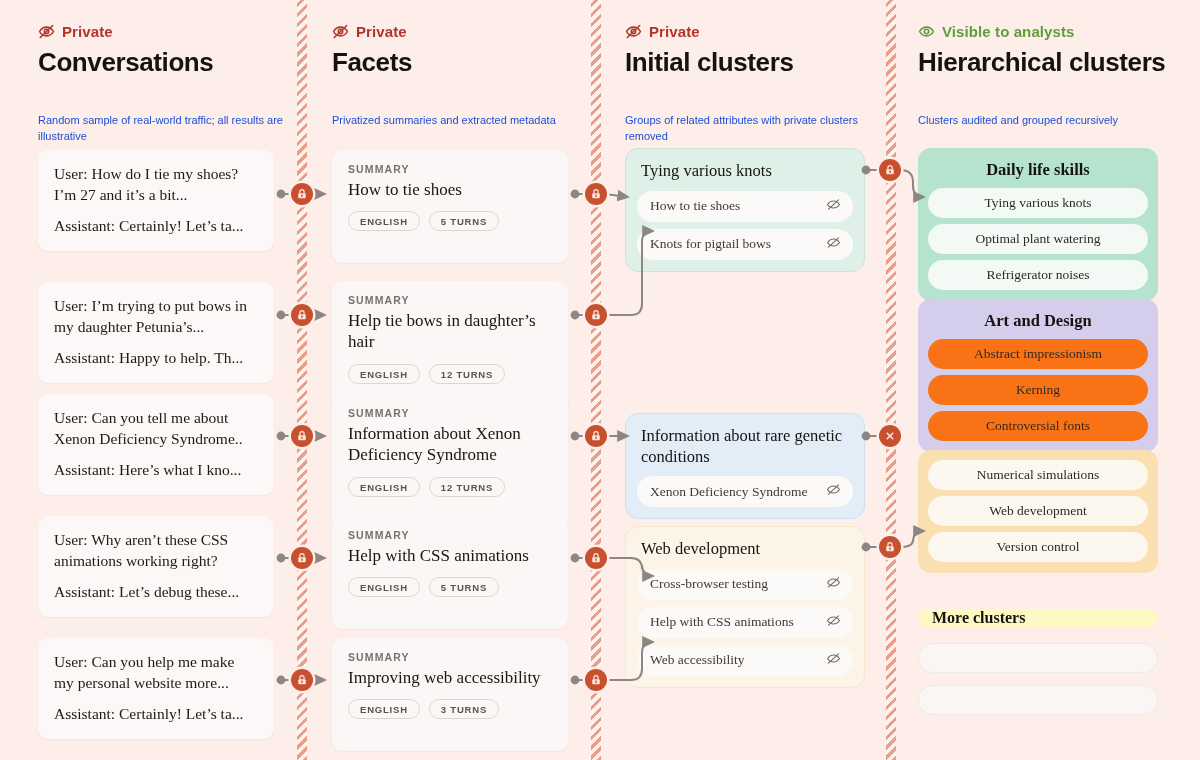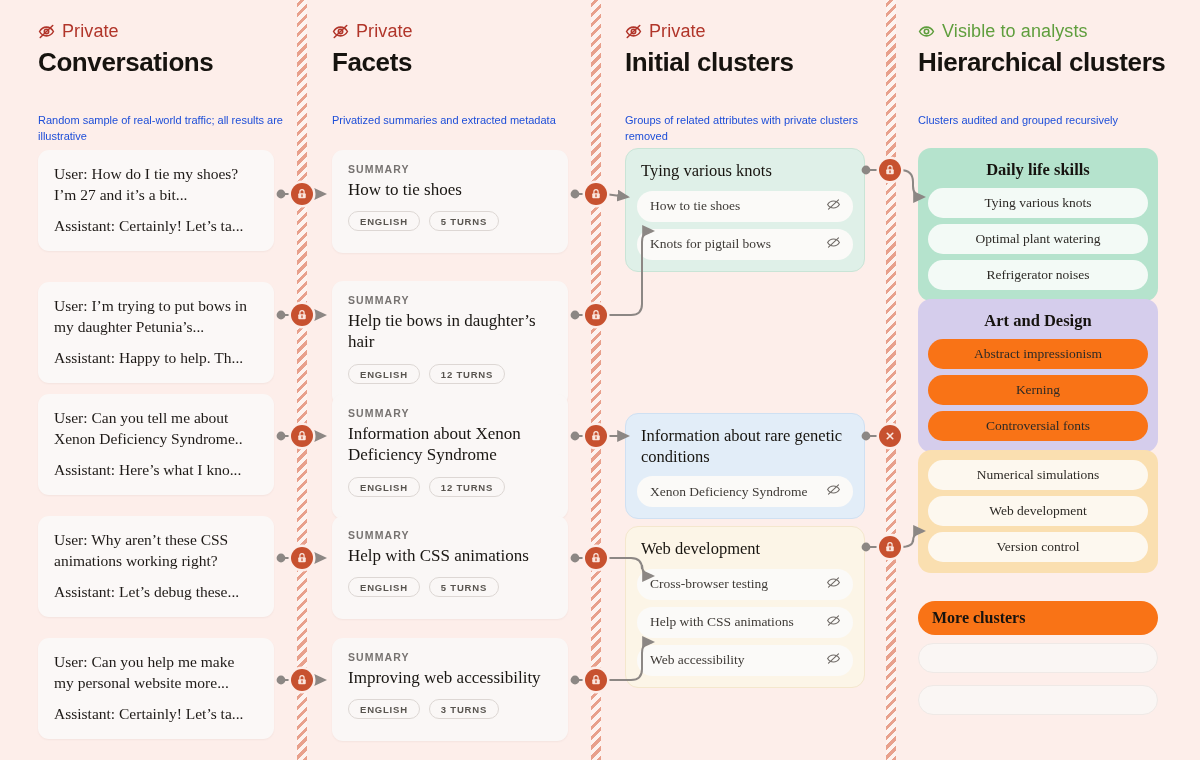--- a/index.html
+++ b/index.html
@@ -33,21 +33,21 @@
   #col4{left:896px;width:304px;}
 
   
   .hdr{padding-left:38px;padding-top:22px;}
   #col2 .hdr{padding-left:25px;}
   #col3 .hdr{padding-left:24px;}
   #col4 .hdr{padding-left:22px;}
 
   .privacy{
     display:flex;align-items:center;gap:7px;
-    font-size:18px;font-weight:normal;letter-spacing:.1px;
+    font-size:15px;font-weight:bold;letter-spacing:.1px;
     color:#b1352a;margin-bottom:9px;height:18px;
   }
   .privacy.vis{color:#5f9e3d;}
   .privacy svg{display:block;}
 
   .coltitle{
     font-size:26px;font-weight:bold;color:#16130f;
     letter-spacing:-.4px;margin:0 0 11px 0;line-height:1.05;
     font-family:"Liberation Sans", sans-serif;
   }
@@ -66,21 +66,21 @@
     box-shadow:0 1px 2px rgba(80,40,30,.05);
   }
   .conv-line{font-size:15.5px;color:#1e1a17;line-height:1.33;}
   .conv-line + .conv-line{margin-top:11px;}
   .conv-line b{font-weight:normal;}
 
   
   .facet-card{
     position:absolute;left:25px;width:236px;
     background:#faf7f6;border-radius:11px;
-    padding:13px 16px 22px 16px;box-sizing:border-box;
+    padding:13px 16px 32px 16px;box-sizing:border-box;
     box-shadow:0 1px 2px rgba(80,40,30,.05);
   }
   .facet-label{
     font-size:10.5px;font-weight:bold;letter-spacing:1.1px;
     color:#767270;margin-bottom:4px;
   }
   .facet-title{
     font-family:"Liberation Serif", serif;
     font-size:17px;color:#191612;line-height:1.25;margin-bottom:11px;
   }
@@ -137,24 +137,24 @@
     padding:7px 13px 7px 13px;margin-bottom:6px;
     font-family:"Liberation Serif", serif;
     font-size:13.5px;color:#2d2a26;
   }
   .hclus.purple .hrow{background:#f97316;}
   .hclus.orange .hrow{background:#fdf8ef;}
   .hrow:last-child{margin-bottom:0;}
 
   .more-clusters{
     position:absolute;left:22px;width:240px;
-    background:#f97316;border-radius:20px;
-    padding:8px 14px;box-sizing:border-box;
-    font-family:"Liberation Serif", serif;
-    font-size:16px;font-weight:bold;color:#16130f;
+    background:#fef9c3;border-radius:20px;
+    padding:0 14px;box-sizing:border-box;
+    font-family:"Liberation Serif", serif;
+    font-size:16px;font-weight:bold;color:#16130f;margin-top:8px;
   }
   .ghost{
     position:absolute;left:22px;width:240px;height:30px;
     background:#faf6f4;border:1px solid #efe9e6;
     border-radius:20px;box-sizing:border-box;
   }
 
   
   #wires{position:absolute;left:0;top:0;width:1200px;height:760px;pointer-events:none;}
 

